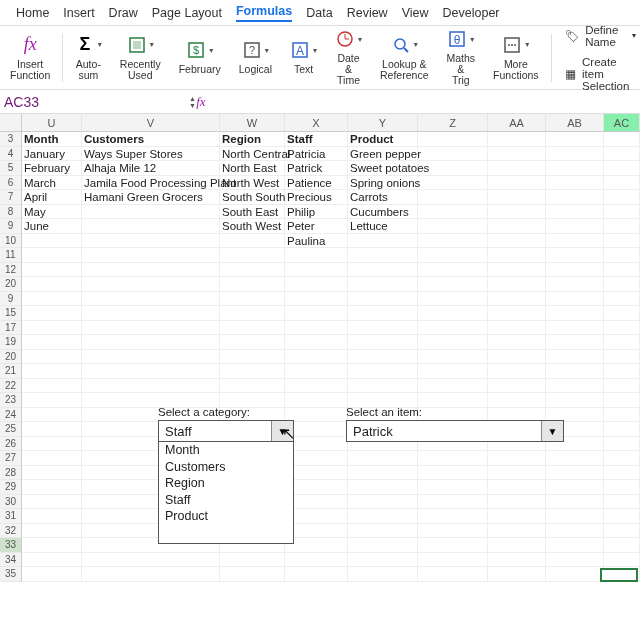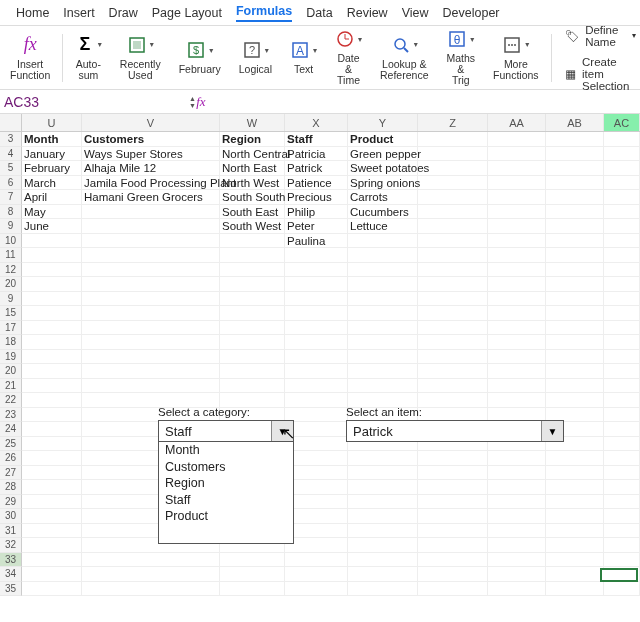--- a/index.html
+++ b/index.html
@@ -397,32 +397,20 @@
       <div class="cell c-V"></div>
       <div class="cell c-W"></div>
       <div class="cell c-X"></div>
       <div class="cell c-Y"></div>
       <div class="cell c-Z"></div>
       <div class="cell c-AA"></div>
       <div class="cell c-AB"></div>
       <div class="cell c-AC"></div>
     </div>
     <div class="gridrow">
-      <div class="rh">18</div>
-      <div class="cell c-U"></div>
-      <div class="cell c-V"></div>
-      <div class="cell c-W"></div>
-      <div class="cell c-X"></div>
-      <div class="cell c-Y"></div>
-      <div class="cell c-Z"></div>
-      <div class="cell c-AA"></div>
-      <div class="cell c-AB"></div>
-      <div class="cell c-AC"></div>
-    </div>
-    <div class="gridrow">
       <div class="rh">19</div>
       <div class="cell c-U"></div>
       <div class="cell c-V"></div>
       <div class="cell c-W"></div>
       <div class="cell c-X"></div>
       <div class="cell c-Y"></div>
       <div class="cell c-Z"></div>
       <div class="cell c-AA"></div>
       <div class="cell c-AB"></div>
       <div class="cell c-AC"></div>

